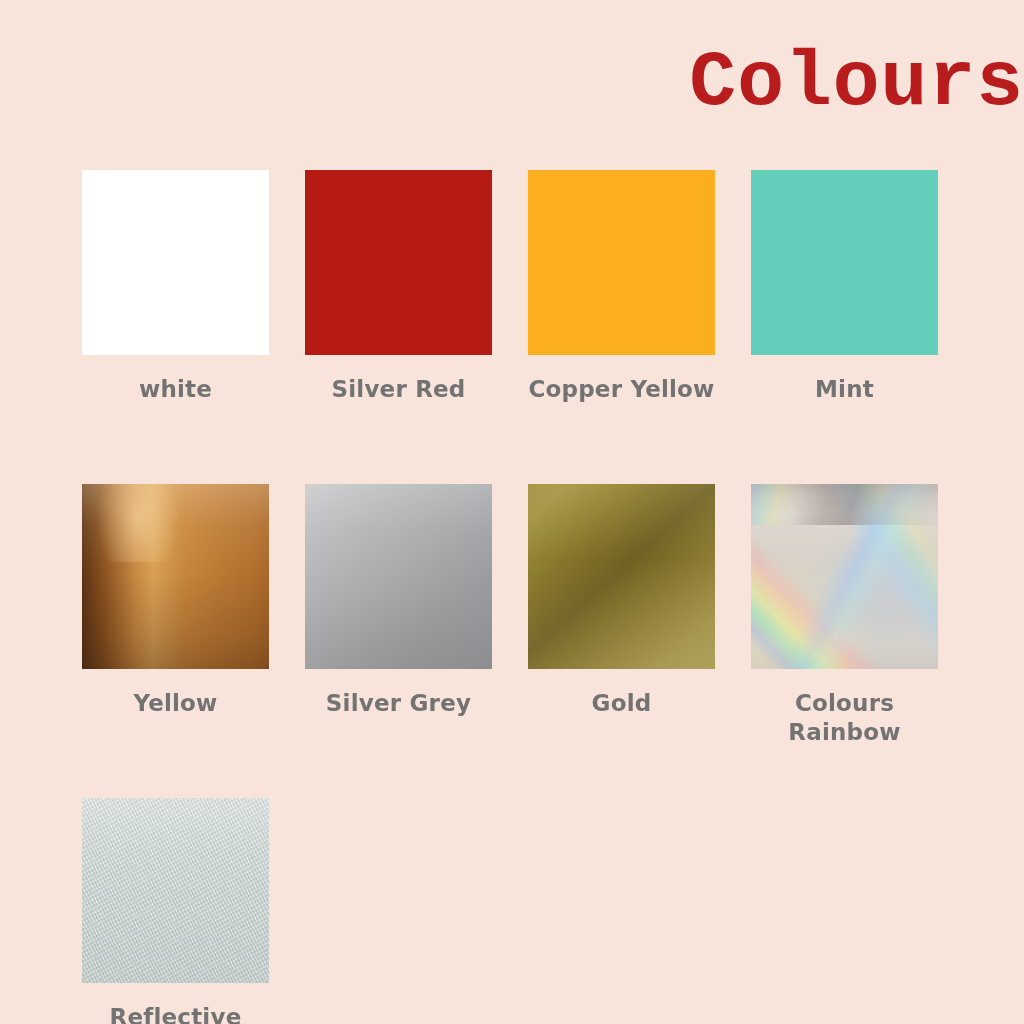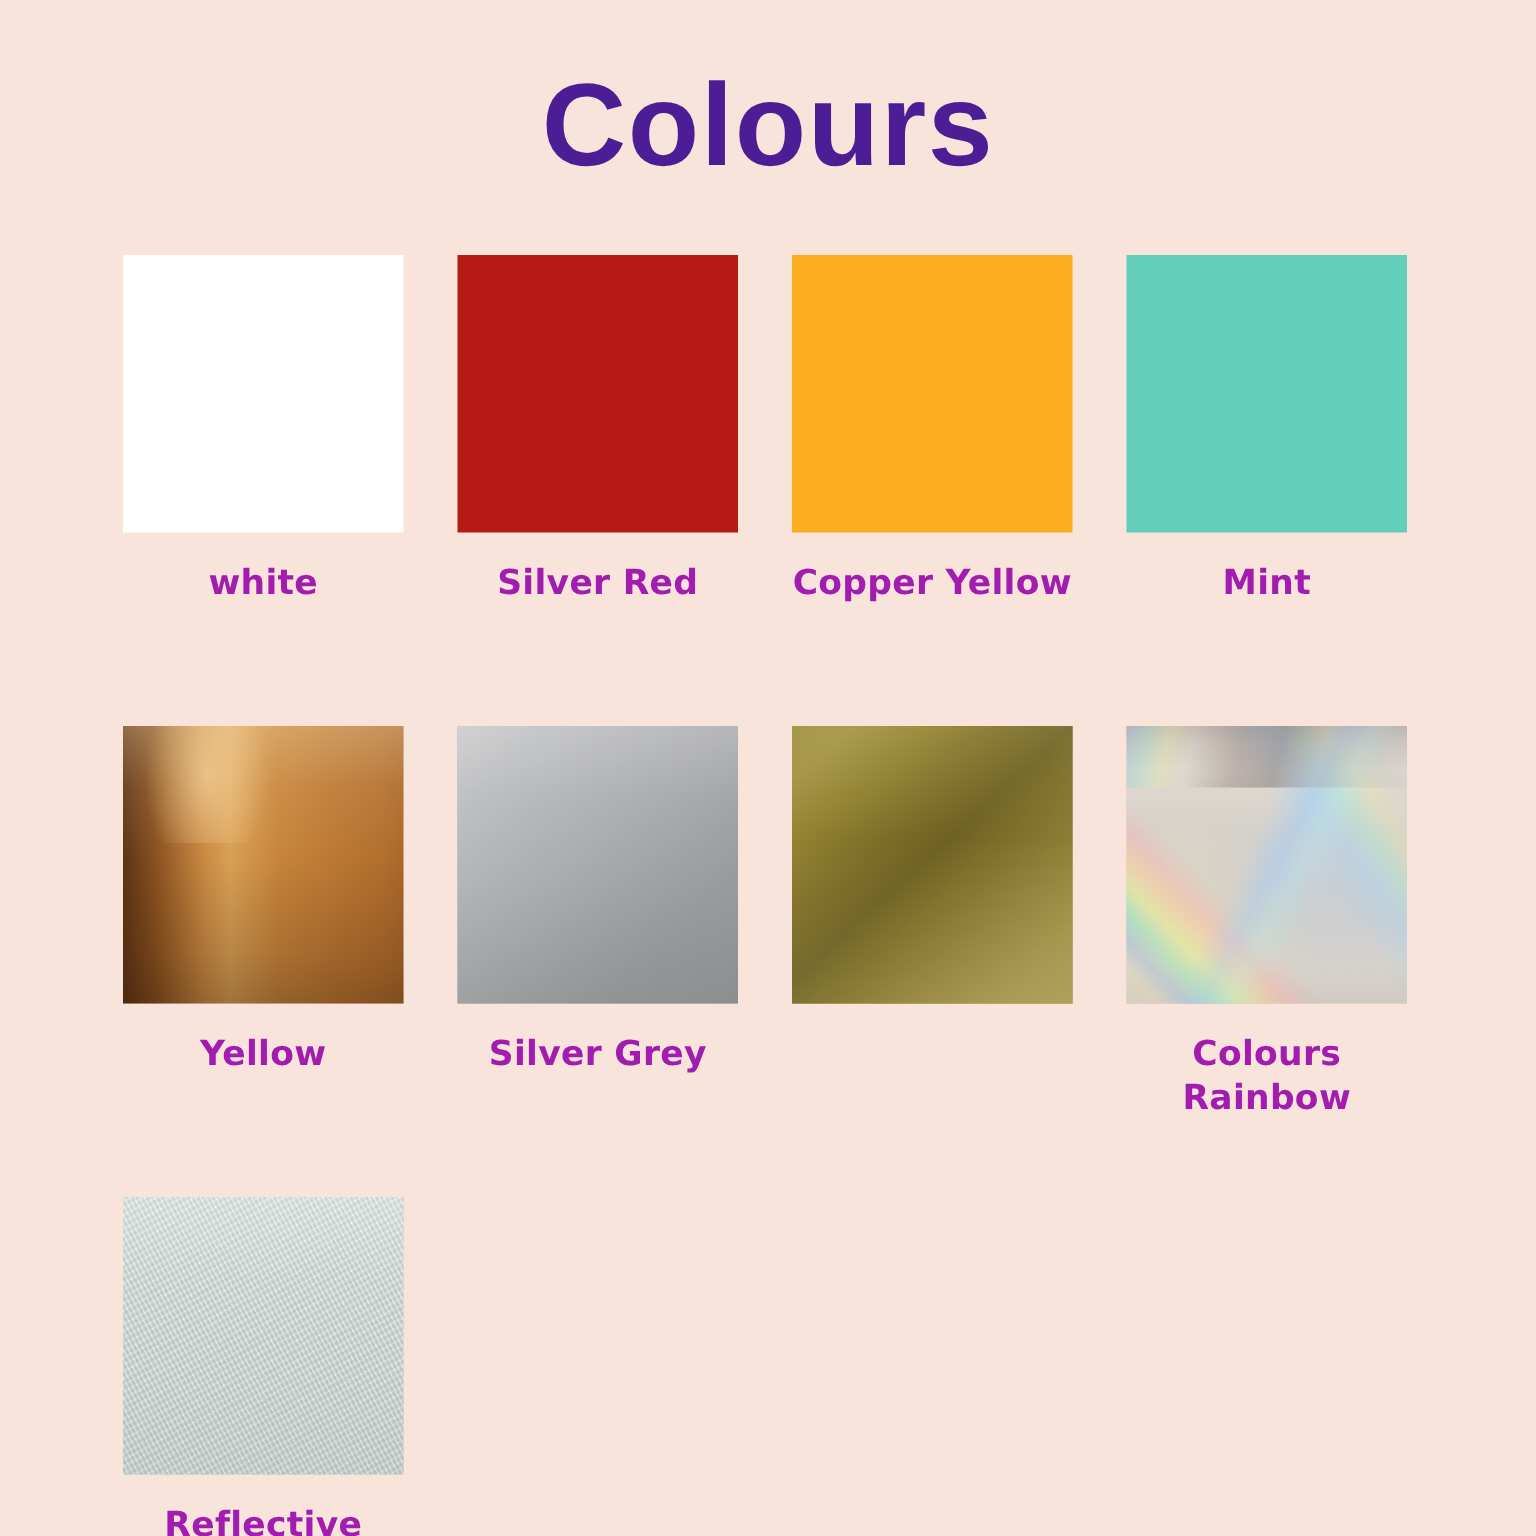--- a/index.html
+++ b/index.html
@@ -21,26 +21,26 @@
     height: 1024px;
     background: #f8e4da;
   }
 
   
   .title {
     position: absolute;
     top: 44px;
     left: 0;
     width: 1024px;
-    text-align: center;
-    font-family: Liberation Sans, sans-serif;
+    text-align: right;
+    font-family: Liberation Mono, monospace;
     font-size: 78px;
     font-weight: 700;
     letter-spacing: 1px;
-    color: #4c1d95;
+    color: #b91c1c;
     line-height: 1.0;
   }
 
   
   .swatch-grid {
     position: absolute;
     left: 82px;
     top: 170px;
     width: 854px;
     display: grid;
@@ -58,21 +58,21 @@
     height: 185px;
     display: block;
     position: relative;
     overflow: hidden;
   }
 
   .label {
     font-family: "DejaVu Sans", sans-serif;
     font-size: 23px;
     font-weight: 700;
-    color: #a21caf;
+    color: #737373;
     text-align: center;
     line-height: 1.28;
     letter-spacing: 0.2px;
     padding-top: 20px;
     width: 187px;
   }
 
   
   .cell.r1 { height: 270px; }
   .cell.r2 { height: 314px; }
@@ -290,20 +290,21 @@
       <div class="label">Yellow</div>
     </div>
 
     <div class="cell r2">
       <div class="swatch sw-silver-grey"></div>
       <div class="label">Silver Grey</div>
     </div>
 
     <div class="cell r3">
       <div class="swatch sw-gold"></div>
+      <div class="label">Gold</div>
     </div>
 
     <div class="cell r3">
       <div class="swatch sw-hologram"></div>
       <div class="label">Colours Rainbow</div>
     </div>
 
     <div class="cell r3">
       <div class="swatch sw-reflective-white"></div>
       <div class="label">Reflective White</div>

